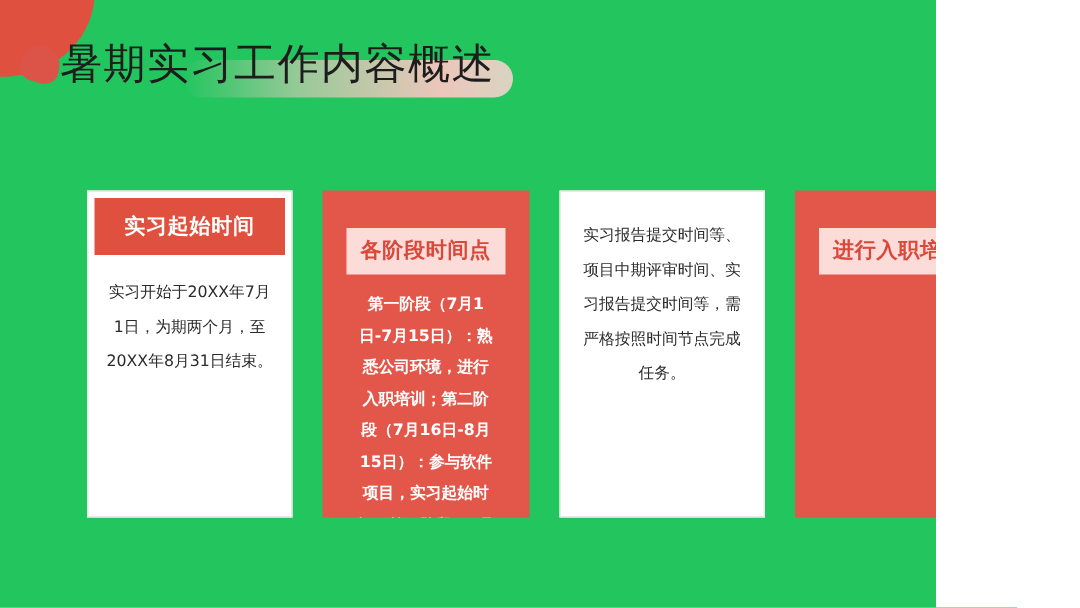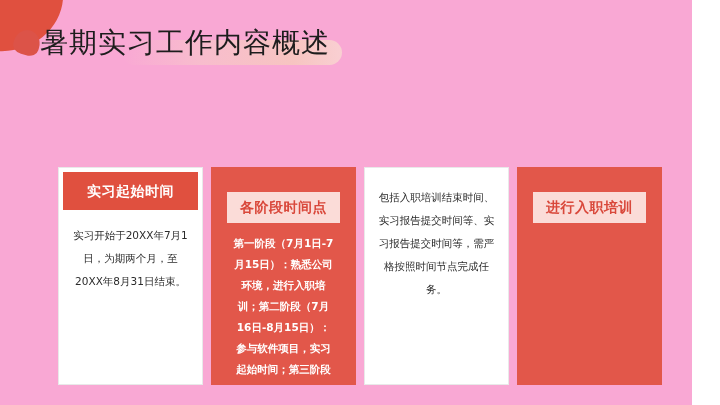--- a/index.html
+++ b/index.html
@@ -10,23 +10,23 @@
     width: 720px;
     height: 405px;
     background: #ffffff;
     font-family: "DejaVu Sans", "Liberation Sans", sans-serif;
     overflow: hidden;
     position: relative;
   }
 
   #slide {
     position: relative;
-    width: 692px;
+    width: 624px;
     height: 405px;
-    background: #f9a8d4;
+    background: #22c55e;
     overflow: hidden;
   }
 
   
   .blob {
     position: absolute;
     left: -44px;
     top: -46px;
     width: 108px;
     height: 96px;
@@ -76,22 +76,21 @@
   }
 
   
   .cards {
     position: absolute;
     left: 58px;
     top: 127px;
     width: 610px;
     height: 218px;
     display: flex;
-    gap: 8px;
-    margin-top: 40px;
+    gap: 20px;
   }
 
   .card {
     width: 145px;
     height: 218px;
     box-sizing: border-box;
     display: flex;
     flex-direction: column;
     overflow: hidden;
   }
@@ -174,21 +173,21 @@
       <div class="card-body">实习开始于20XX年7月1日，为期两个月，至20XX年8月31日结束。</div>
     </div>
 
     <div class="card dark">
       <div class="card-topstrip"></div>
       <div class="card-header">各阶段时间点</div>
       <div class="card-body">第一阶段（7月1日-7月15日）：熟悉公司环境，进行入职培训；第二阶段（7月16日-8月15日）：参与软件项目，实习起始时间；第三阶段（8月16日-8月31日）：总结实习成果，撰写实习报告。</div>
     </div>
 
     <div class="card light">
-      <div class="card-body">包括入职培训结束时间、实习报告提交时间等、实习报告提交时间等，需严格按照时间节点完成任务。</div>
+      <div class="card-body">实习报告提交时间等、项目中期评审时间、实习报告提交时间等，需严格按照时间节点完成任务。</div>
     </div>
 
     <div class="card dark">
       <div class="card-topstrip"></div>
       <div class="card-header">进行入职培训</div>
     </div>
 
   </div>
 </div>
 

